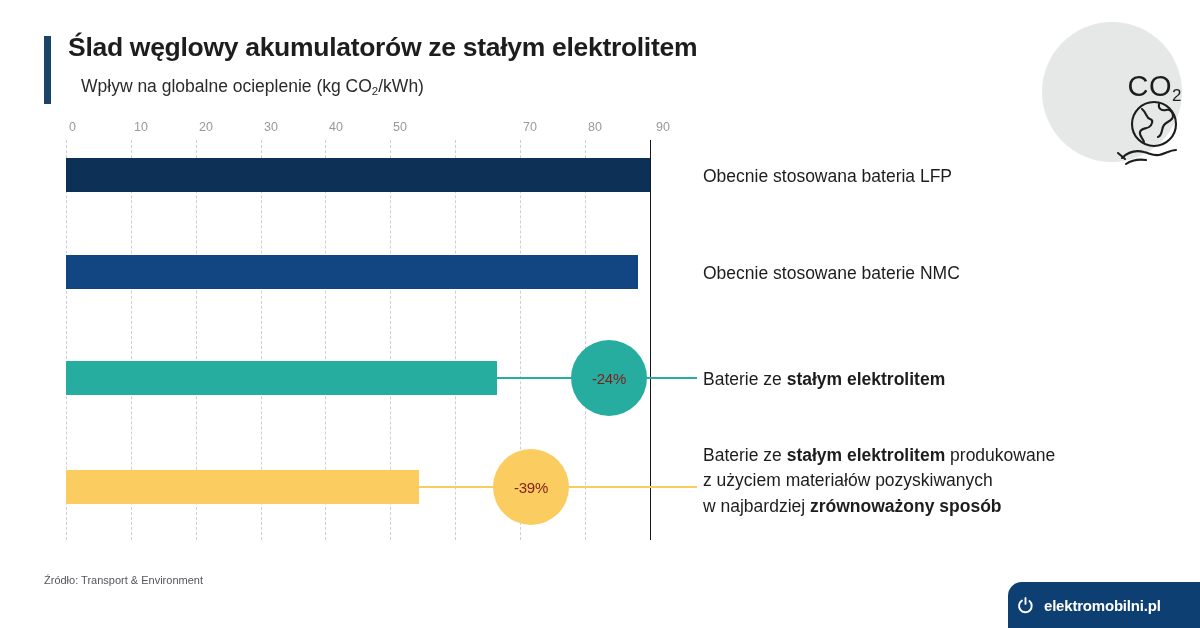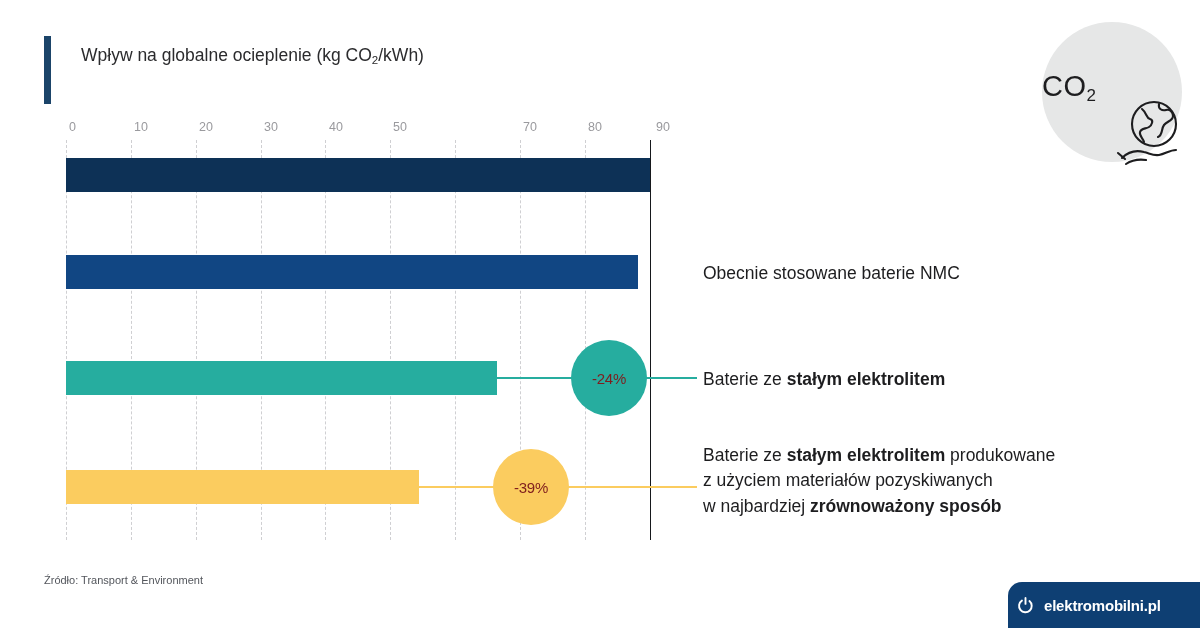--- a/index.html
+++ b/index.html
@@ -73,21 +73,21 @@
     width: 140px;
     height: 140px;
     border-radius: 50%;
     background: #e6e7e7;
   }
   .co2-text {
     position: absolute;
     left: 0;
     top: 48px;
     width: 140px;
-    text-align: left;
+    text-align: right;
     font-size: 29px;
     font-weight: normal;
     color: #1d1d1f;
     letter-spacing: 0.5px;
   }
   .co2-text sub {
     font-size: 17px;
     vertical-align: baseline;
     position: relative;
     top: 5px;
@@ -229,20 +229,21 @@
     font-weight: bold;
     letter-spacing: -0.2px;
   }
 </style>
 </head>
 <body>
 
 <div class="header">
   <div class="title-accent"></div>
   <div class="title-block">
+    <h1 class="page-title">Ślad węglowy akumulatorów ze stałym elektrolitem</h1>
     <p class="page-subtitle"><span>Wpływ na globalne ocieplenie (kg CO</span><sub>2</sub><span>/kWh)</span></p>
   </div>
 </div>
 
 <div class="co2-badge">
   <div class="co2-circle"></div>
   <div class="co2-text"><span>CO</span><sub>2</sub></div>
   <svg class="globe-icon" viewBox="0 0 76 70" fill="none" stroke="#1d1d1f" stroke-width="2.1" stroke-linecap="round" stroke-linejoin="round">
     <circle cx="40" cy="28" r="22"></circle>
     <path d="M28 13 c5 4 4 9 8 10 c4 1 2 6 -1 8 c-3 2 -8 1 -9 5 c-1 4 3 6 4 10"></path>
@@ -296,20 +297,21 @@
     </div>
 
     <div class="bar-row" style="top:330px">
       <div class="bar" style="width:353px;background:#fbcc5f"></div>
       <div class="connector" style="left:353px;width:278px;background:#fbcc5f"></div>
       <div class="badge" style="left:427px;background:#fbcc5f">-39%</div>
     </div>
   </div>
 
   <div class="cat-labels">
+    <div class="cat-label" style="top:24px">Obecnie stosowana bateria LFP</div>
     <div class="cat-label" style="top:121px">Obecnie stosowane baterie NMC</div>
     <div class="cat-label" style="top:303px">Baterie ze <b>stałym elektrolitem</b> produkowane<br>z użyciem materiałów pozyskiwanych<br>w najbardziej <b>zrównoważony sposób</b></div>
     <div class="cat-label" style="top:227px">Baterie ze <b>stałym elektrolitem</b></div>
   </div>
 </div>
 
 <div class="source">Źródło: Transport &amp; Environment</div>
 
 <div class="brand-bar">
   <svg class="brand-icon" viewBox="0 0 24 24" fill="none" stroke="#ffffff" stroke-width="2.4" stroke-linecap="round">

